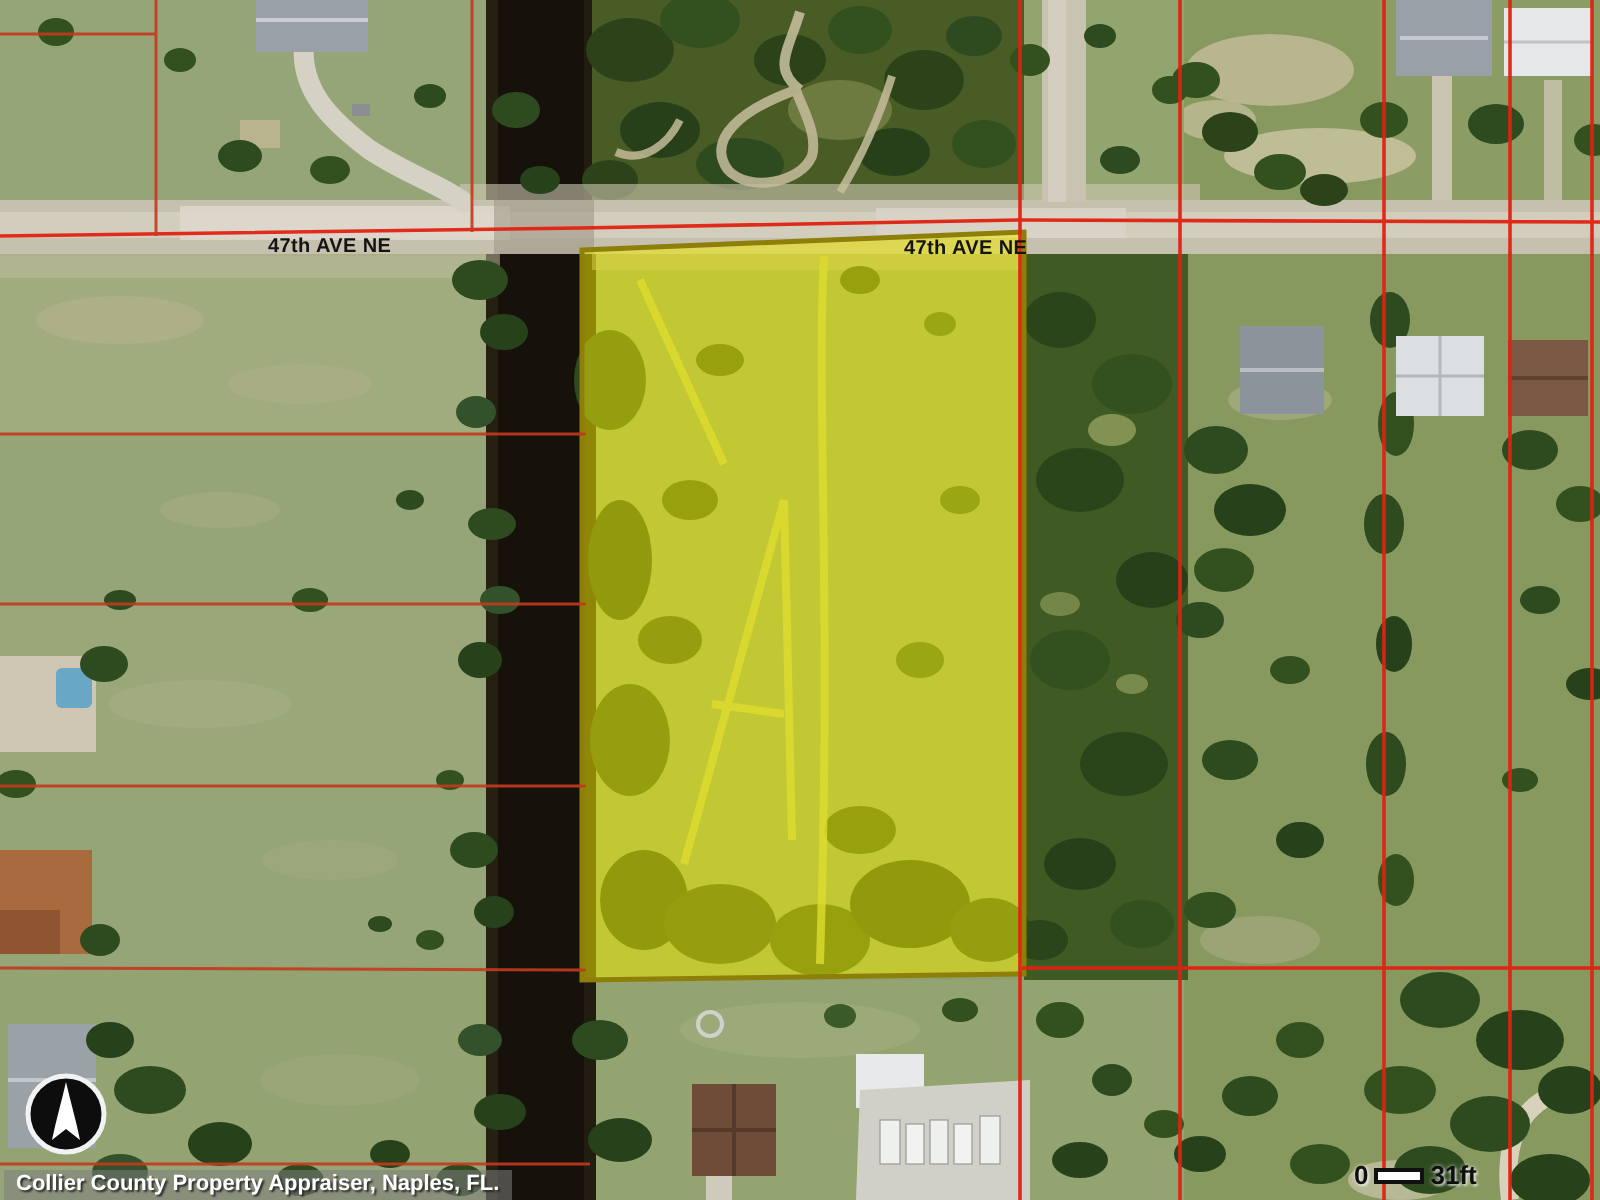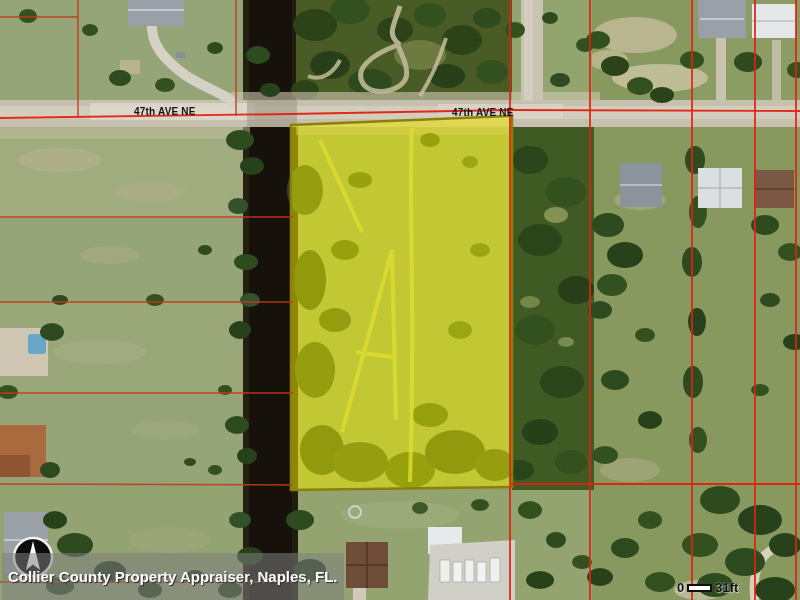--- a/index.html
+++ b/index.html
@@ -3,29 +3,29 @@
 <meta charset="utf-8">
 <style>
   html,body{margin:0;padding:0;background:#222;}
   .map{
     position:relative;width:800px;height:600px;overflow:hidden;
     font-family:"Liberation Sans",sans-serif;background:#8da06d;
   }
   .map svg.base{position:absolute;left:0;top:0;}
   .street-label{
     position:absolute;font-size:10px;font-weight:bold;color:#141414;
-    letter-spacing:.2px;white-space:nowrap;z-index:30;
+    letter-spacing:.2px;white-space:nowrap;z-index:30;margin-top:12px;
   }
   .street-label.west{left:134px;top:106px;}
   .street-label.east{left:452px;top:107px;}
   .north-arrow{position:absolute;left:12px;top:536px;width:42px;height:42px;z-index:40;}
   .attribution{
     position:absolute;left:2px;bottom:0;height:15px;line-height:15px;
-    padding:16px 6px;background:var(--attribution-bg, rgba(125,125,125,.55));
-    color:#fff;font-size:15px;font-weight:bold;
+    padding:0 6px;background:var(--attribution-bg, rgba(125,125,125,.55));
+    color:#fff;font-size:11px;font-weight:bold;
     text-shadow:1px 1px 1px rgba(40,40,40,.95);z-index:40;white-space:nowrap;
   }
   .scalebar{
     position:absolute;left:677px;top:580px;display:flex;align-items:center;gap:3px;
     font-size:13px;font-weight:bold;color:#101010;z-index:40;
     text-shadow:0 0 2px rgba(255,255,255,.75), 1px 1px 1px rgba(255,255,255,.5);
   }
   .scalebar .bar{display:inline-block;width:21px;height:4px;background:#fff;border:2px solid #101010;}
 </style>
 </head>

